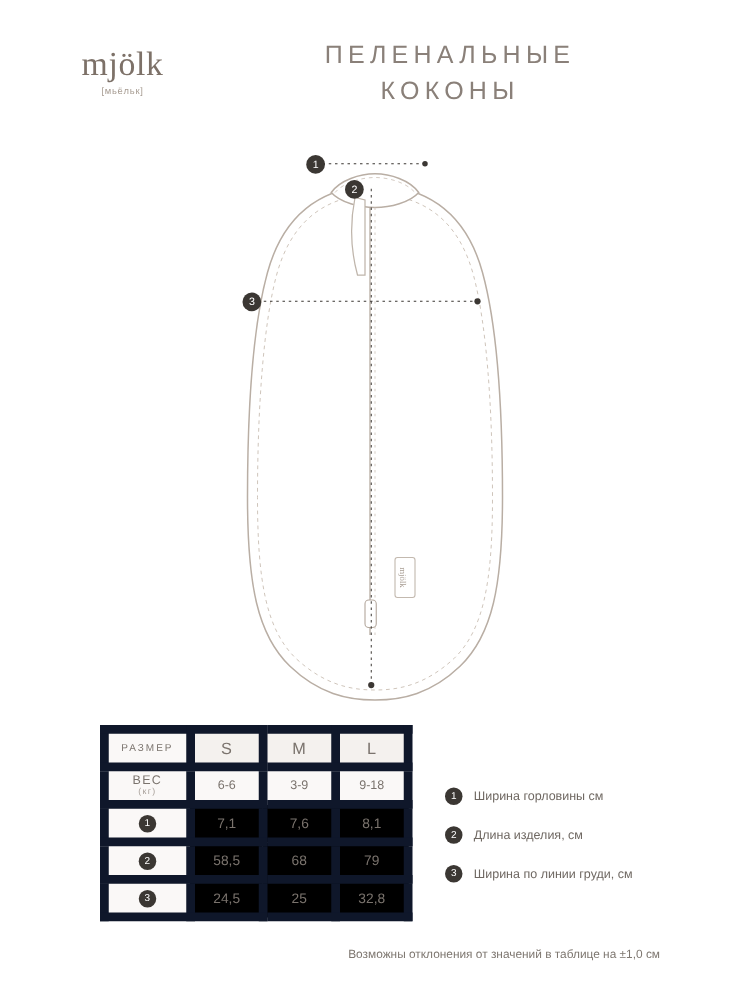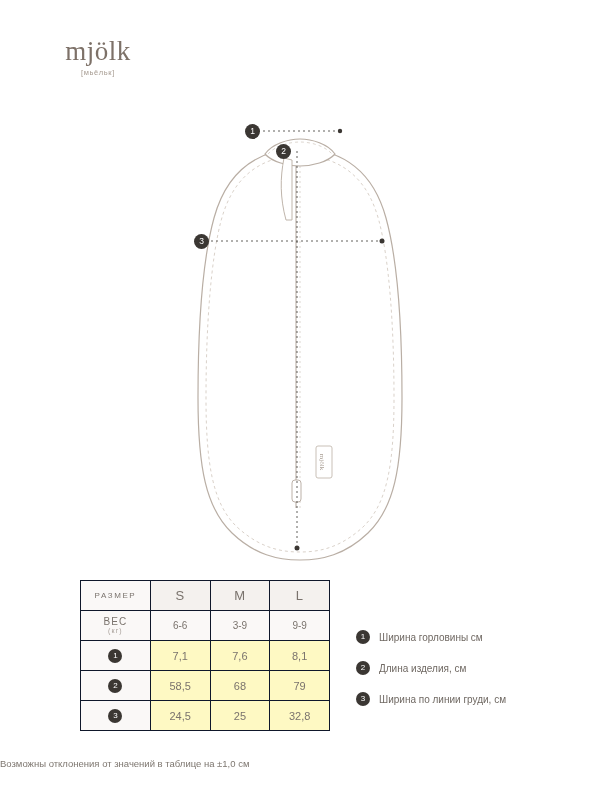--- a/index.html
+++ b/index.html
@@ -90,21 +90,21 @@
     left: 80px;
     top: 580px;
     width: 250px;
   }
   table.size-table {
     border-collapse: collapse;
     width: 250px;
     font-size: 10.5px;
   }
   table.size-table td, table.size-table th {
-    border: 1px solid #0f172a;
+    border: 7px solid #0f172a;
     text-align: center;
     font-weight: normal;
     height: 30px;
     padding: 0;
     color: #7a736d;
   }
   .col-label {
     width: 70px;
     font-size: 8px;
     letter-spacing: 1.1px;
@@ -120,21 +120,21 @@
   .hdr-col {
     background: #f4f1ee;
     font-size: 13px;
     color: #8b837c;
     letter-spacing: 0.5px;
     width: 60px;
   }
   .weight-row td { background: #faf8f7; color: #a39a92; font-size: 10px; }
   .weight-row .col-label { line-height: 1.15; margin-top: 19px; }
   .weight-row .col-label .sub { font-size: 7px; display: block; color: #a8a09a; }
-  .num-cell { background: #fef9c3; font-size: 11px; color: #6f6862; }
+  .num-cell { background: #000000; font-size: 11px; color: #6f6862; }
   .mark-cell {
     background: #faf8f7;
   }
   .mini-marker {
     display: inline-block;
     width: 14px; height: 14px;
     border-radius: 50%;
     background: #3b3733;
     color: #fff;
     font-size: 8px;
@@ -157,32 +157,36 @@
     color: #6f6862;
   }
   .legend-item .mini-marker { margin-right: 9px; flex: none; }
 
   
   .footnote {
     position: absolute;
     left: 0;
     top: 758px;
     width: 528px;
-    text-align: left;
+    text-align: right;
     font-size: 9.5px;
     color: #7e7770;
   }
 </style>
 </head>
 <body>
 
 <div class="header">
   <div class="logo">
     <div class="logo-main">mjölk</div>
     <div class="logo-sub">[мьёльк]</div>
+  </div>
+  <div class="title">
+    <div>ПЕЛЕНАЛЬНЫЕ</div>
+    <div>КОКОНЫ</div>
   </div>
 </div>
 
 <div class="illus">
   <svg width="600" height="470" viewBox="0 0 600 470">
 
     <path d="M300 40
              C 250 42, 225 70, 214 110
              C 203 150, 198 215, 198 290
              C 198 360, 206 400, 232 425
@@ -240,21 +244,21 @@
       <th class="hdr-col">M</th>
       <th class="hdr-col">L</th>
     </tr>
     <tr class="weight-row">
       <td class="col-label">
         <span>ВЕС</span>
         <span class="sub">(кг)</span>
       </td>
       <td>6-6</td>
       <td>3-9</td>
-      <td>9-9</td>
+      <td>9-18</td>
     </tr>
     <tr>
       <td class="mark-cell">
         <span class="mini-marker">1</span>
       </td>
       <td class="num-cell">7,1</td>
       <td class="num-cell">7,6</td>
       <td class="num-cell">8,1</td>
     </tr>
     <tr>

